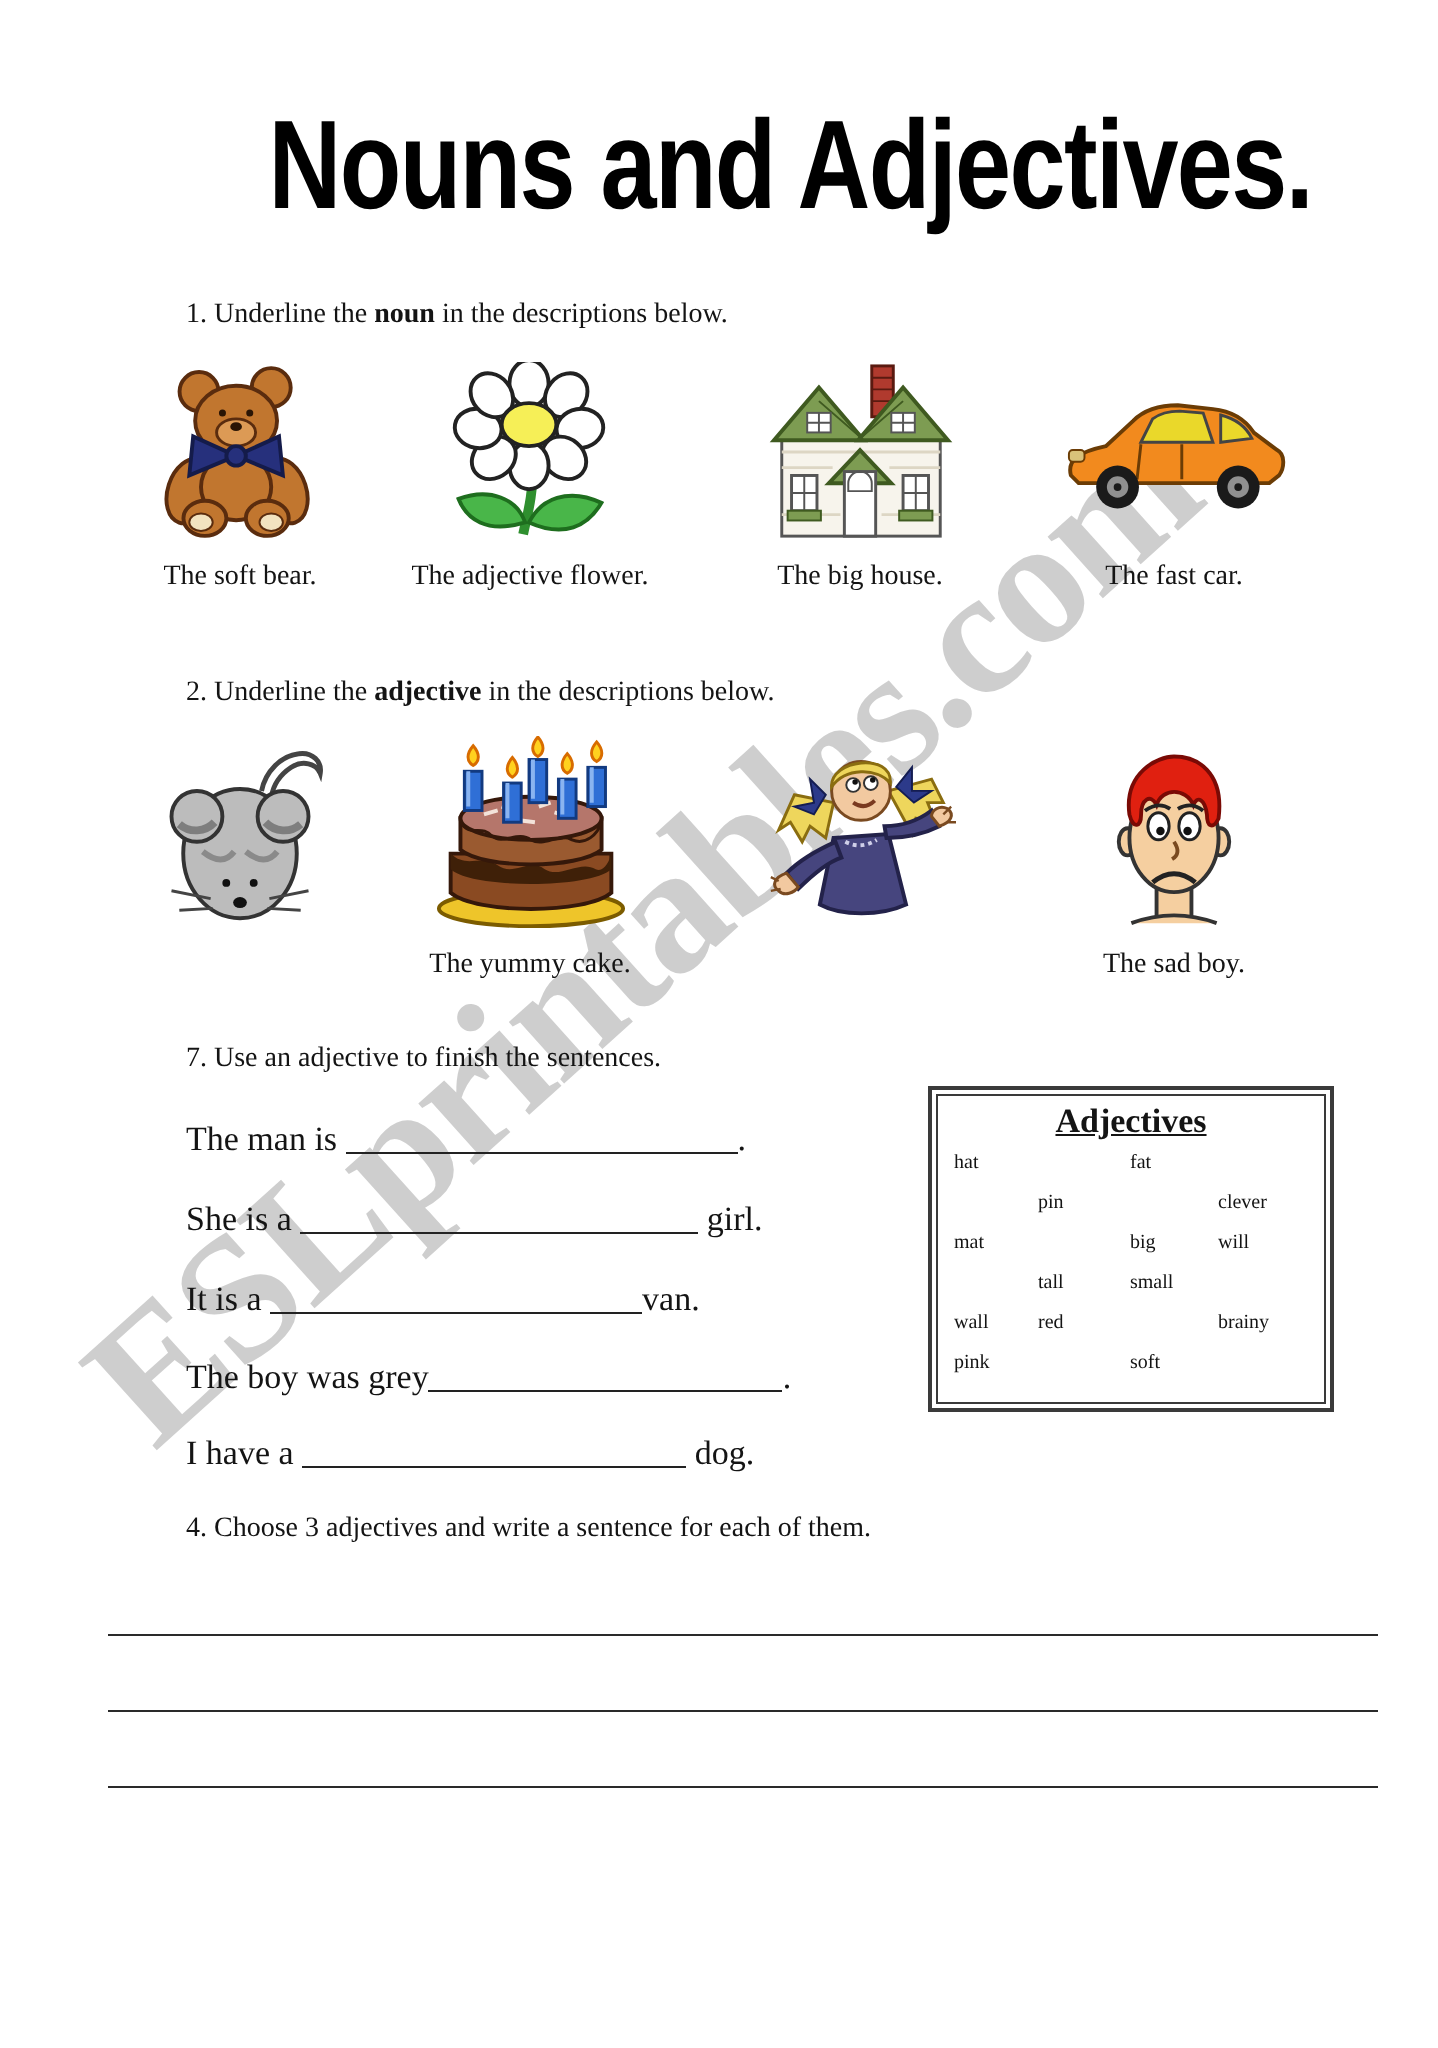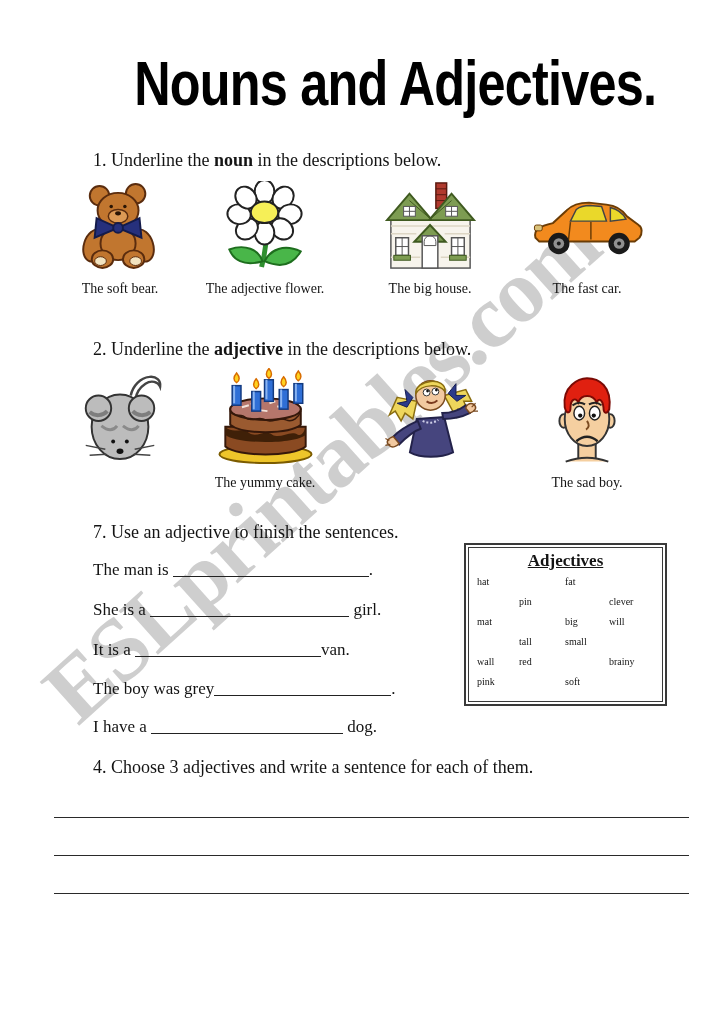--- a/index.html
+++ b/index.html
@@ -17,21 +17,21 @@
     color:rgba(176,176,176,0.62);
     transform:rotate(-42deg);transform-origin:0 100%;
   }
   
   .title-wrap{top:50px;left:0;width:719px;text-align:center;}
   .title{
     display:inline-block;font-family:"Liberation Sans", sans-serif;
     font-weight:800;font-size:63px;line-height:1.05;white-space:nowrap;
     letter-spacing:-1px;transform:scaleX(0.80);color:#000;
   }
-  .instr{font-size:18px;line-height:1.2;margin:0;}
+  .instr{font-size:14px;line-height:1.2;margin:0;}
   .instr b{font-weight:bold;}
   
   .fig-cell{position:absolute;width:150px;text-align:center;}
   .fig-img{display:flex;align-items:center;justify-content:center;}
   .fig-caption{font-size:14px;margin-top:9px;white-space:nowrap;}
   
   .sentence{font-size:17px;margin:0;white-space:nowrap;}
   .blank{
     display:inline-block;height:14px;margin-bottom:-2px;
     border-bottom:1.5px solid #222;

